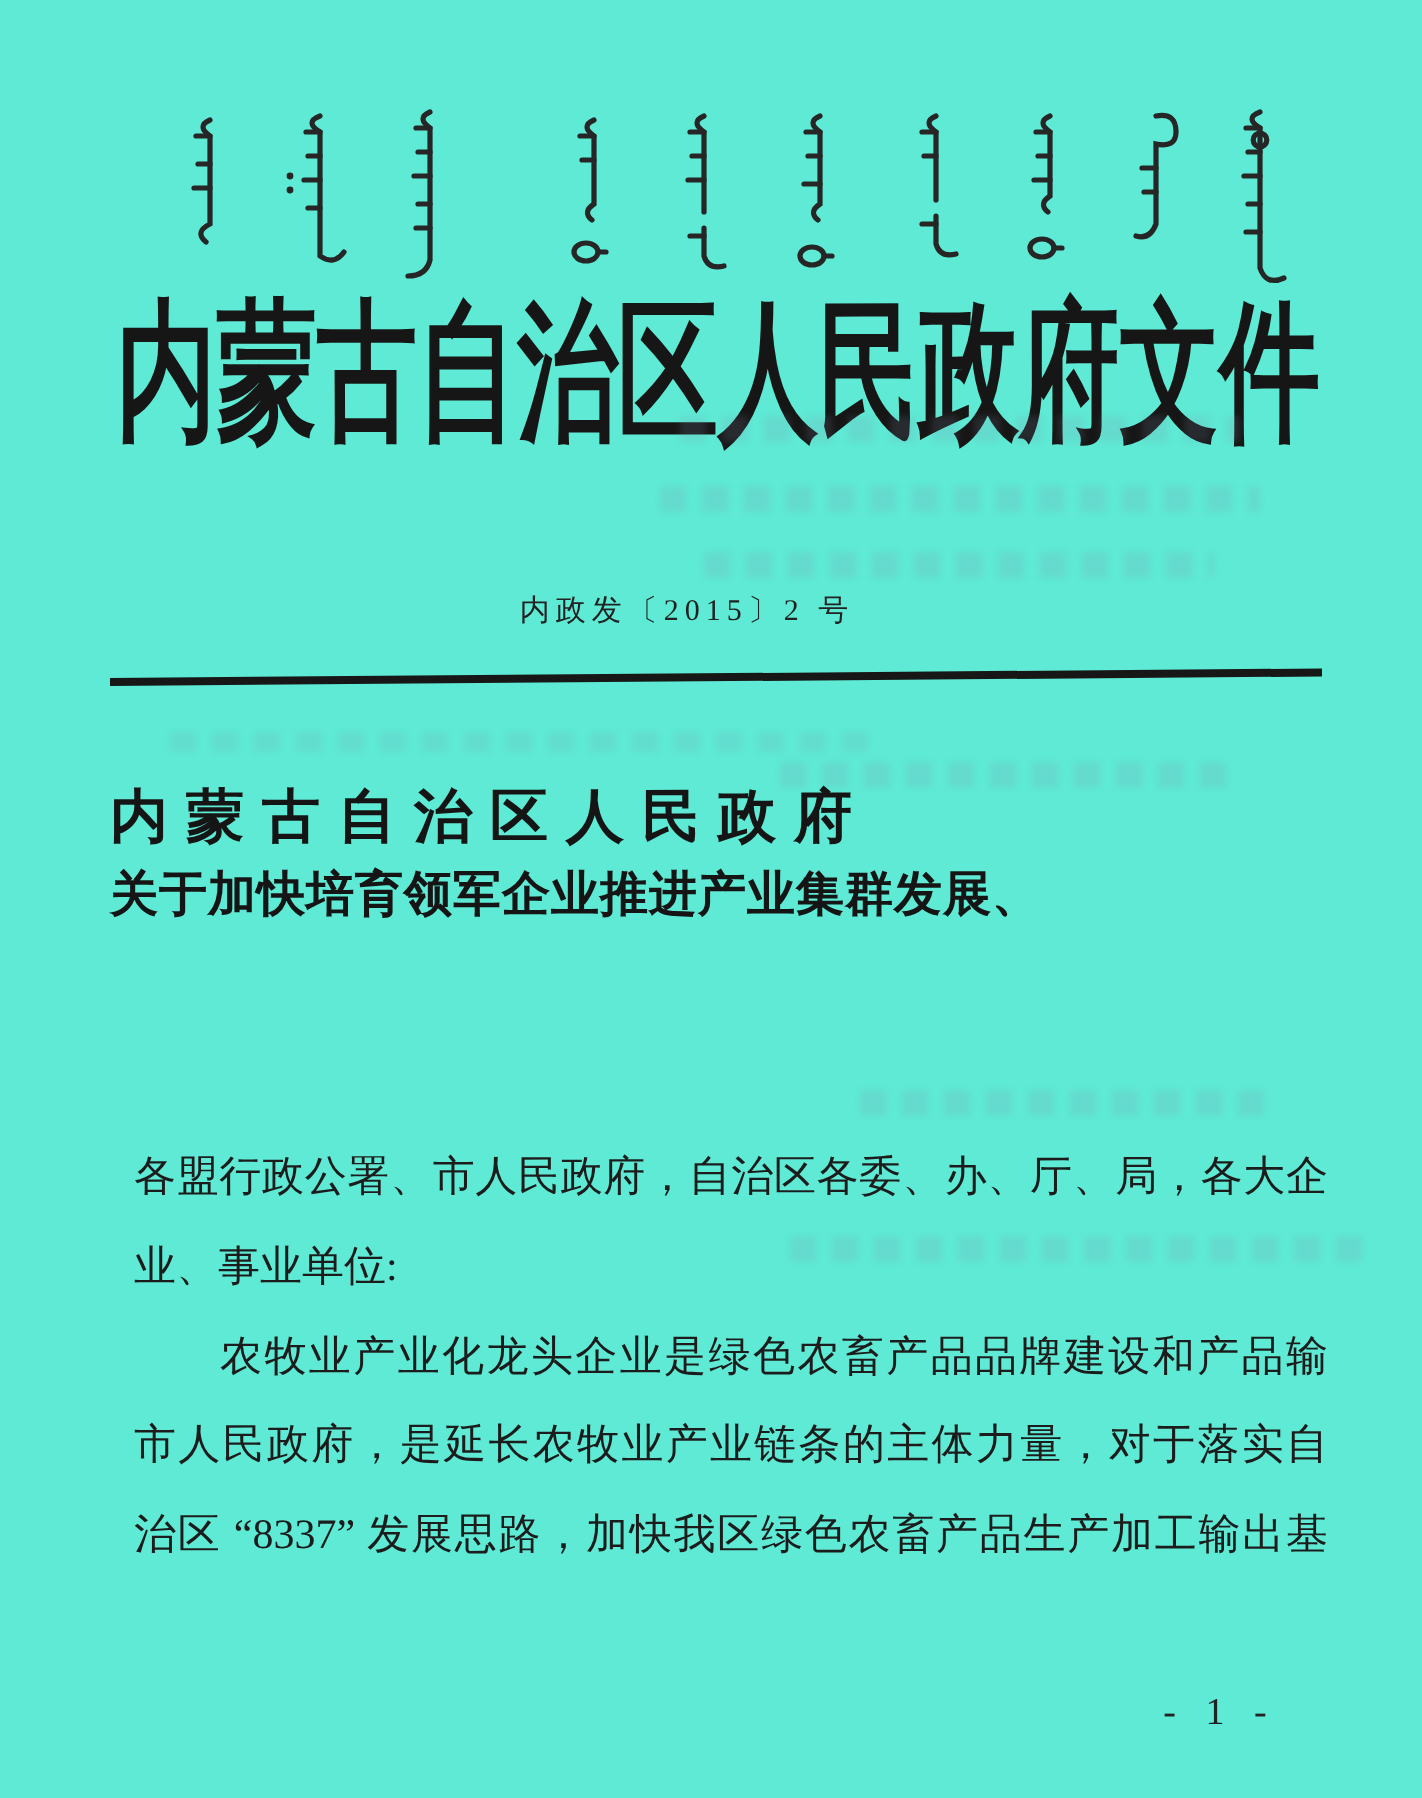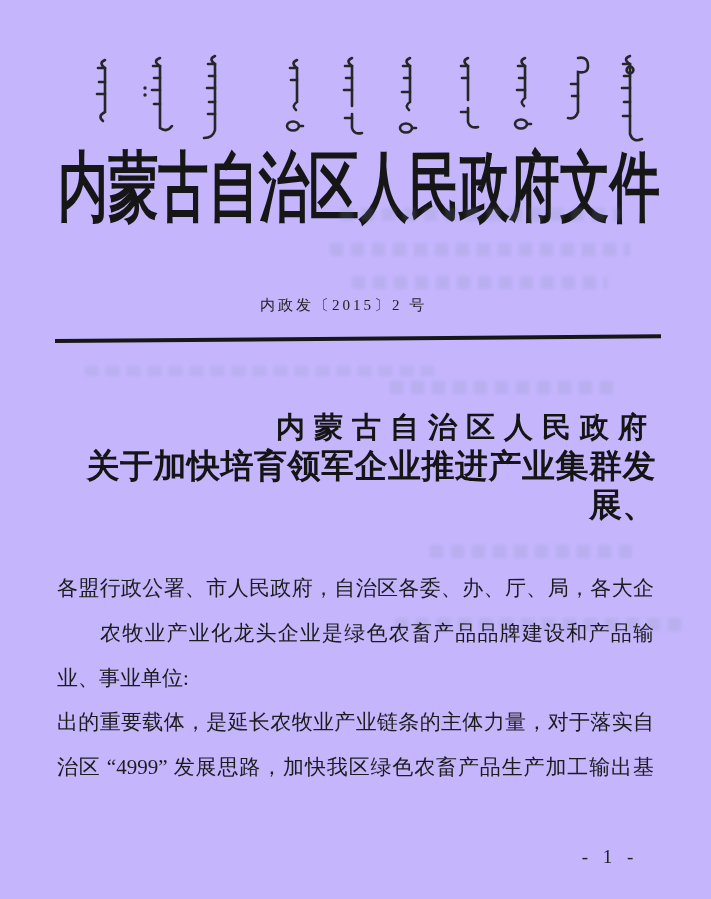--- a/index.html
+++ b/index.html
@@ -1,21 +1,21 @@
 <!DOCTYPE html>
 <html><head>
 <meta charset="utf-8">
 <style>
   html, body { margin: 0; padding: 0; background: #e8e8e8; }
   #page {
     position: relative;
     width: 711px;
     height: 899px;
     margin: 0 auto;
-    background: #c4b5fd;
+    background: #5eead4;
     overflow: hidden;
     font-family: "Liberation Serif", "DejaVu Serif", serif;
     color: #1d1d1d;
   }
 
   
   .mongolian-wrap {
     position: absolute;
     left: 85px; top: 50px;
     width: 560px; height: 102px;
@@ -58,41 +58,41 @@
     left: 55px; top: 339px;
     width: 606px; height: 4px;
     background: #171717;
     transform: rotate(-0.45deg);
     transform-origin: left center;
   }
 
   
   .doc-title {
     position: absolute;
-    left: 55px; top: 408px;
+    left: 55px; top: 390px;
     width: 601px;
-    text-align: right;
+    text-align: left;
     font-weight: bold;
     color: #151515;
   }
   .doc-title .t1 {
     font-size: 29px;
     line-height: 39px;
     letter-spacing: 9px;
   }
   .doc-title .t2, .doc-title .t3 {
-    font-size: 33px;
+    font-size: 24px;
     line-height: 39px;
     letter-spacing: 0.5px;
   }
 
   
   .body-text {
     position: absolute;
-    left: 57px; top: 566px;
+    left: 67px; top: 566px;
     width: 597px;
     font-size: 21px;
     line-height: 44.8px;
     color: #1c1c1c;
   }
   .line { white-space: nowrap; }
   .jline { text-align: justify; text-align-last: justify; white-space: normal; }
   .indent { text-indent: 43px; }
 
   
@@ -240,21 +240,21 @@
 
   <div class="rule"></div>
 
   <div class="doc-title">
     <div class="t1">内蒙古自治区人民政府</div>
     <div class="t2">关于加快培育领军企业推进产业集群发展、</div>
   </div>
 
   <div class="body-text">
     <div class="line jline">各盟行政公署、市人民政府，自治区各委、办、厅、局，各大企</div>
+    <div class="line">业、事业单位:</div>
     <div class="line jline indent">农牧业产业化龙头企业是绿色农畜产品品牌建设和产品输</div>
-    <div class="line">业、事业单位:</div>
-    <div class="line jline">出的重要载体，是延长农牧业产业链条的主体力量，对于落实自</div>
-    <div class="line jline">治区 “4999” 发展思路，加快我区绿色农畜产品生产加工输出基</div>
+    <div class="line jline">市人民政府，是延长农牧业产业链条的主体力量，对于落实自</div>
+    <div class="line jline">治区 “8337” 发展思路，加快我区绿色农畜产品生产加工输出基</div>
   </div>
 
   <div class="page-number">- 1 -</div>
 
 </div>
 
 </body></html>

